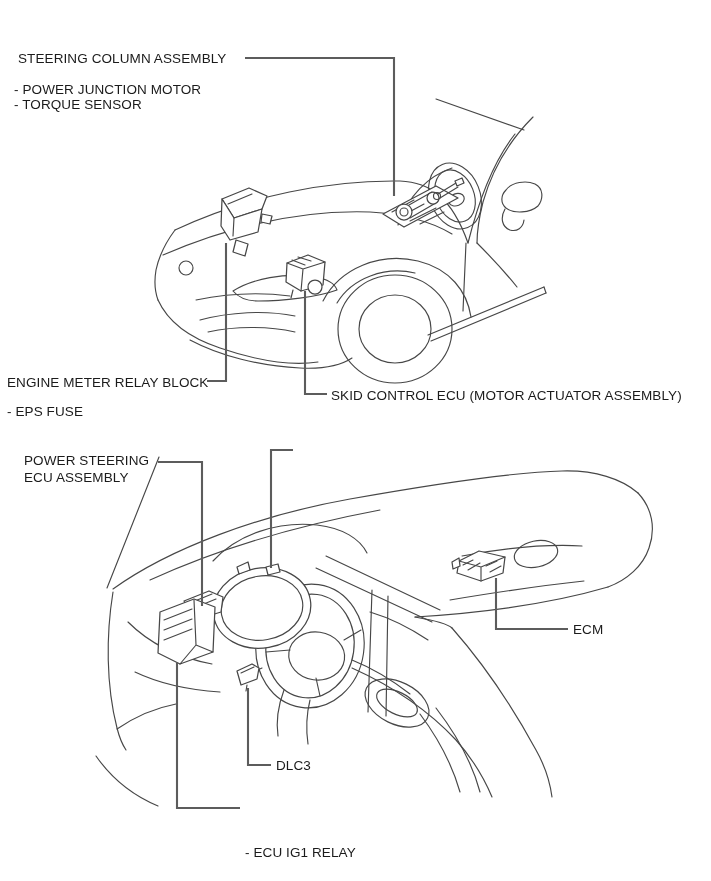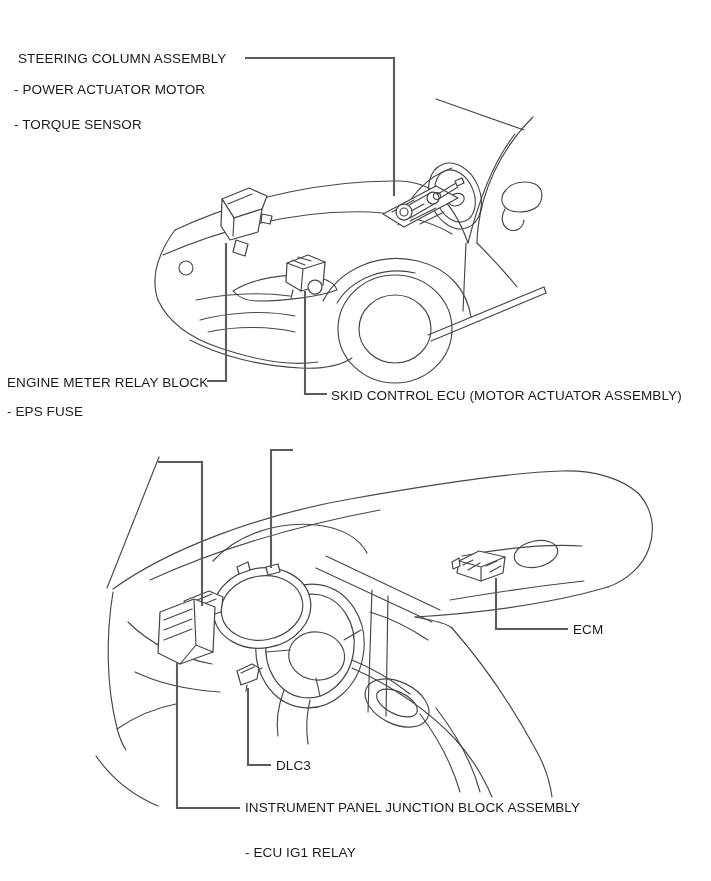--- a/index.html
+++ b/index.html
@@ -215,24 +215,27 @@
 
       <polyline class="leader" points="158,462 202,462 202,606"></polyline>
       <polyline class="leader" points="293,450 271,450 271,568"></polyline>
       <polyline class="leader" points="496,578 496,629 568,629"></polyline>
       <polyline class="leader" points="248,688 248,765 271,765"></polyline>
       <polyline class="leader" points="177,662 177,808 240,808"></polyline>
     </g>
   </svg>
 
   <div class="lbl" style="left:18px;top:50px">STEERING COLUMN ASSEMBLY</div>
-  <div class="lbl" style="left:14px;top:81px">- POWER ACTUATOR MOTOR</div>
-  <div class="lbl" style="left:14px;top:116px">- TORQUE SENSOR</div>
+  <div class="lbl" style="left:14px;top:81px">- POWER JUNCTION MOTOR</div>
+  <div class="lbl" style="left:14px;top:96px">- TORQUE SENSOR</div>
   <div class="lbl" style="left:7px;top:374px">ENGINE METER RELAY BLOCK</div>
   <div class="lbl" style="left:7px;top:403px">- EPS FUSE</div>
   <div class="lbl" style="left:331px;top:387px">SKID CONTROL ECU (MOTOR ACTUATOR ASSEMBLY)</div>
 
+  <div class="lbl" style="left:24px;top:452px">
+    <div>POWER STEERING</div>
+    <div>ECU ASSEMBLY</div>
+  </div>
   <div class="lbl" style="left:573px;top:621px">ECM</div>
   <div class="lbl" style="left:276px;top:757px">DLC3</div>
-  <div class="lbl" style="left:245px;top:799px">INSTRUMENT PANEL JUNCTION BLOCK ASSEMBLY</div>
   <div class="lbl" style="left:245px;top:844px">- ECU IG1 RELAY</div>
 
 </div>
 
 </body></html>

